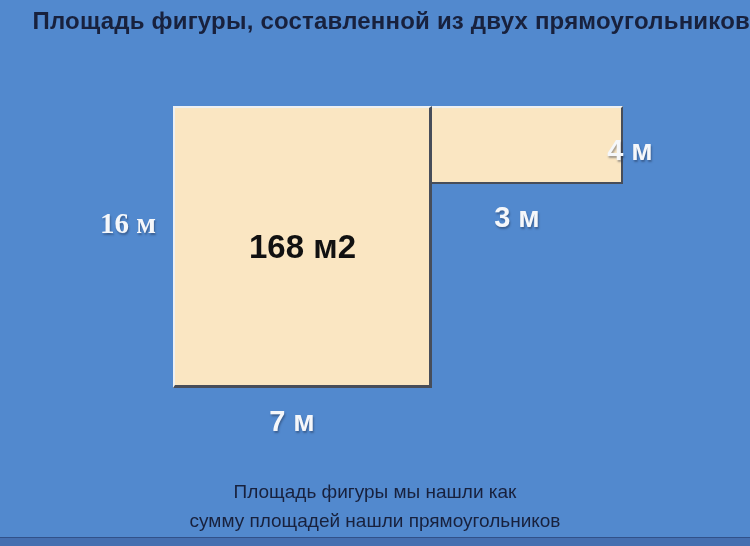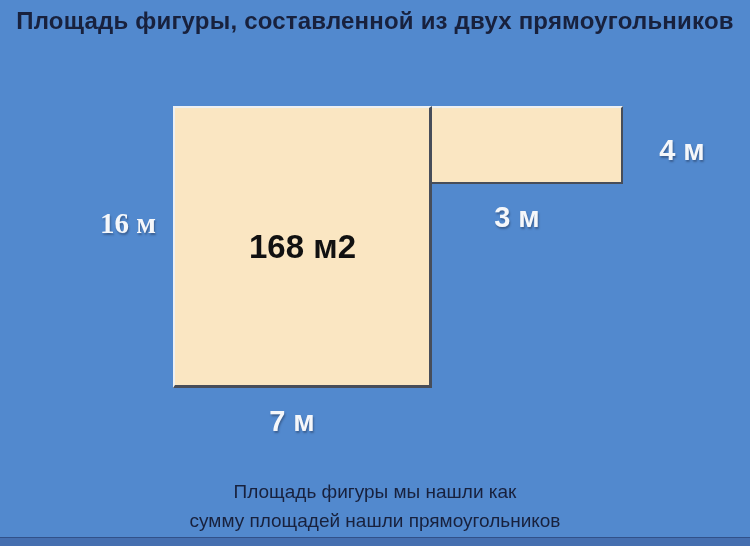--- a/index.html
+++ b/index.html
@@ -9,21 +9,21 @@
     height: 546px;
     background: var(--bg, #5289ce);
     font-family: "Liberation Sans", sans-serif;
     overflow: hidden;
   }
   .title {
     position: absolute;
     top: 7px;
     left: 0;
     width: 100%;
-    text-align: center;
+    text-align: right;
     font-size: 24px;
     font-weight: bold;
     letter-spacing: 0.2px;
     color: var(--heading, #18213d);
   }
   .rect {
     position: absolute;
     background: var(--fill, #fae6c2);
     box-sizing: border-box;
   }
@@ -64,21 +64,21 @@
     transform: translate(-50%, -50%);
     font-size: 29px;
     font-weight: bold;
     white-space: nowrap;
     color: var(--label, #f5f7fa);
     text-shadow: 1px 2px 2px rgba(25, 35, 60, 0.4);
   }
   .dim-16 { left: 128px; top: 223px; font-family: Liberation Serif, serif; }
   .dim-9  { left: 292px; top: 421px; }
   .dim-6  { left: 517px; top: 217px; }
-  .dim-4  { left: 682px; top: 150px; }
+  .dim-4  { left: 630px; top: 150px; }
   .caption {
     position: absolute;
     top: 477px;
     left: 0;
     width: 100%;
     text-align: center;
     font-size: 19px;
     font-weight: normal;
     line-height: 29px;
     color: var(--heading, #18213d);

